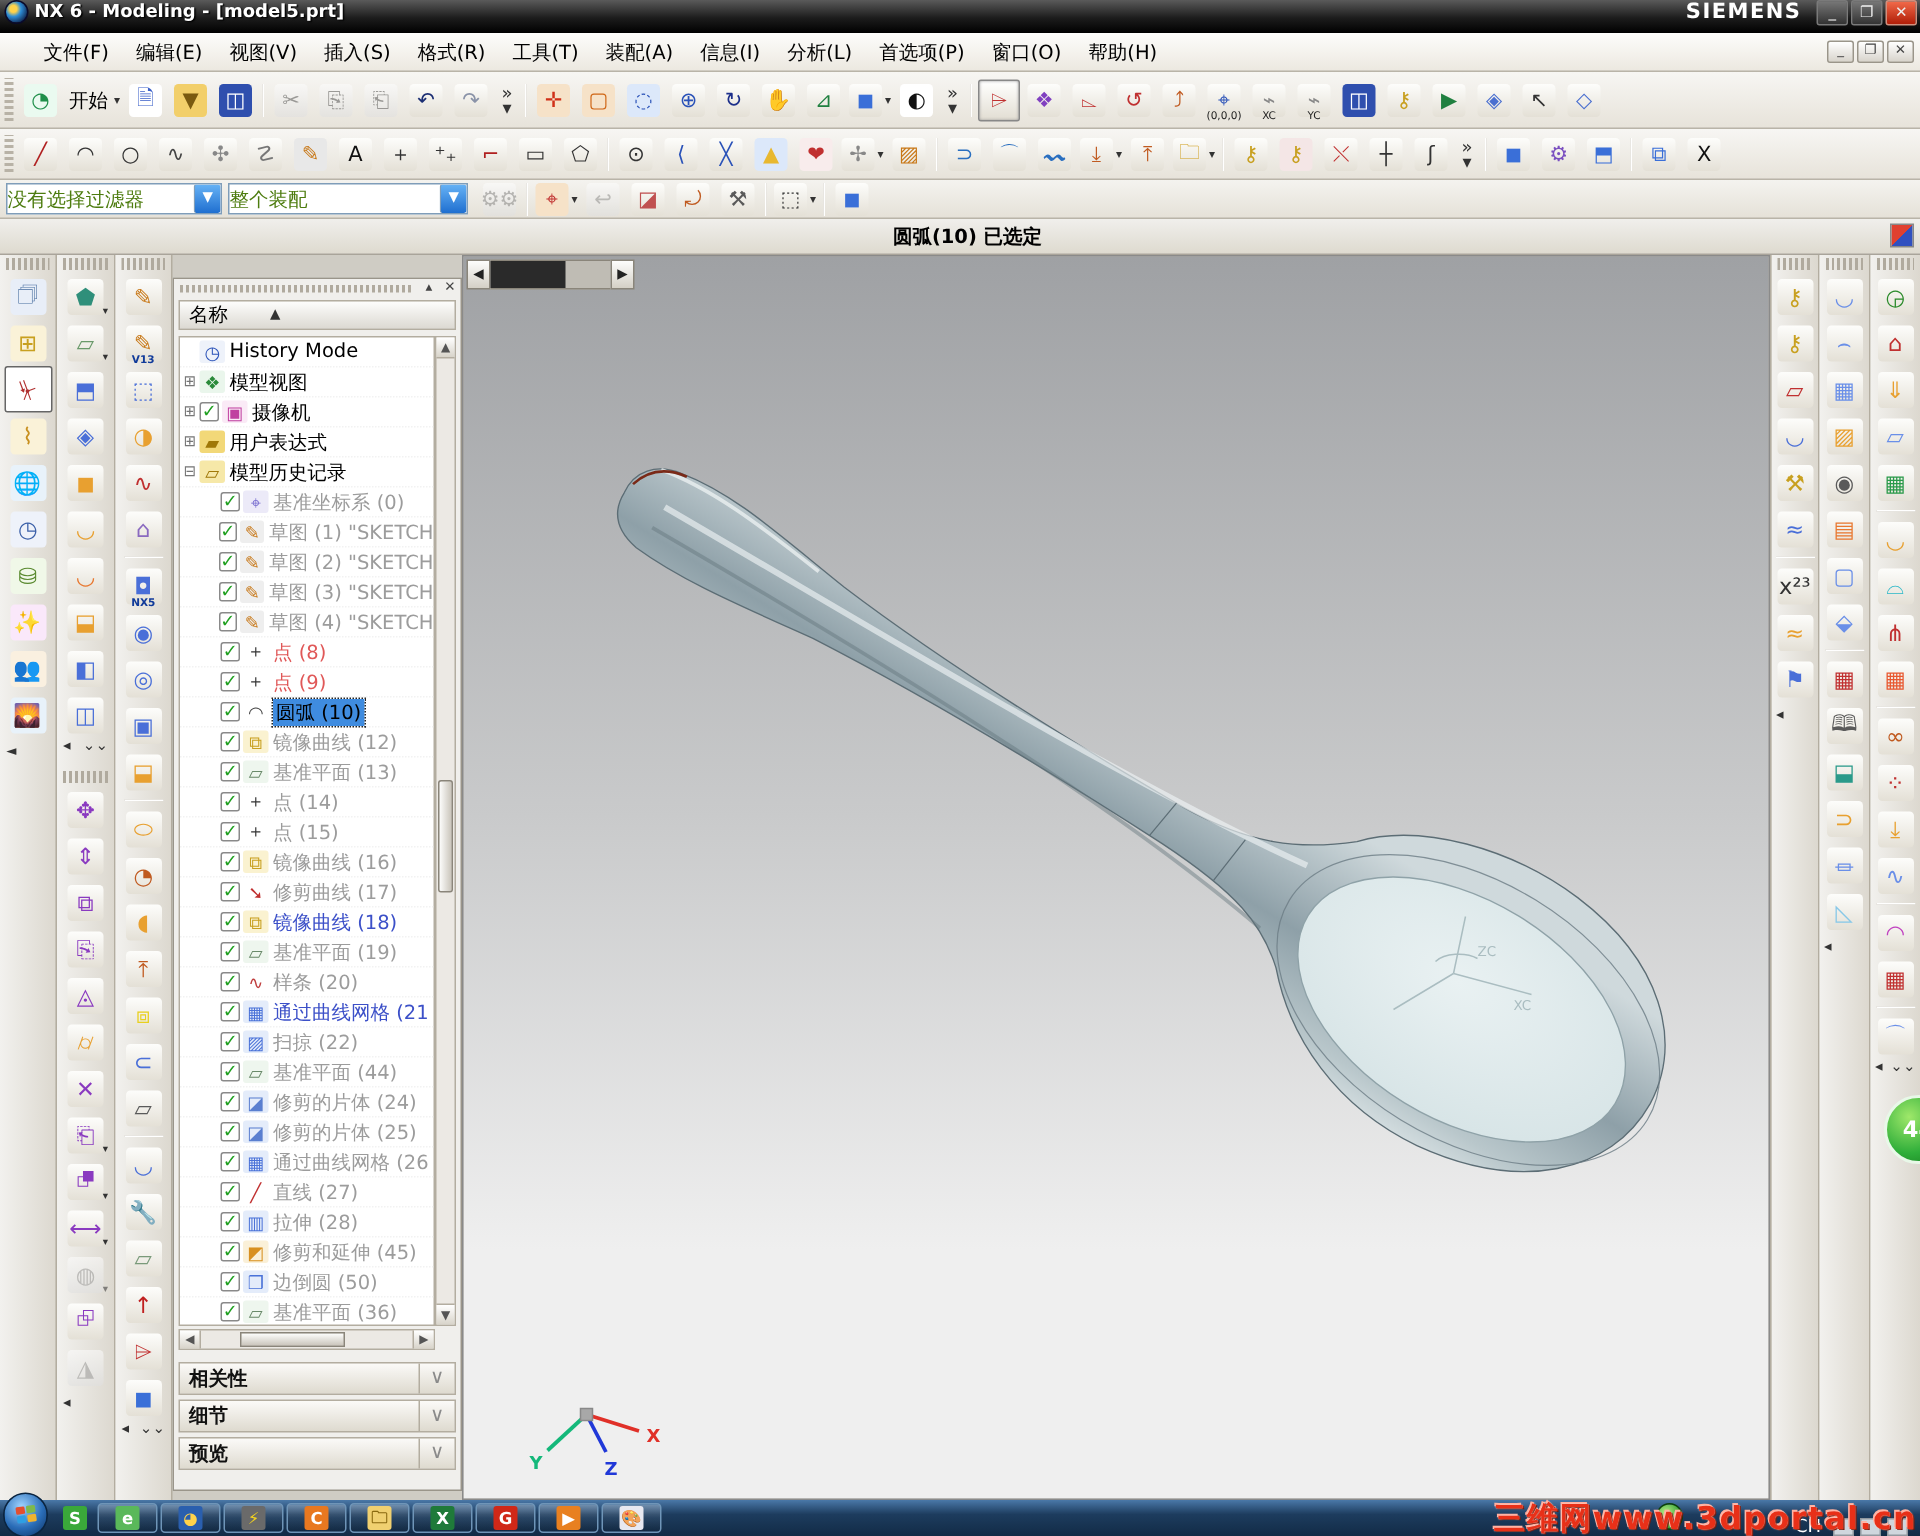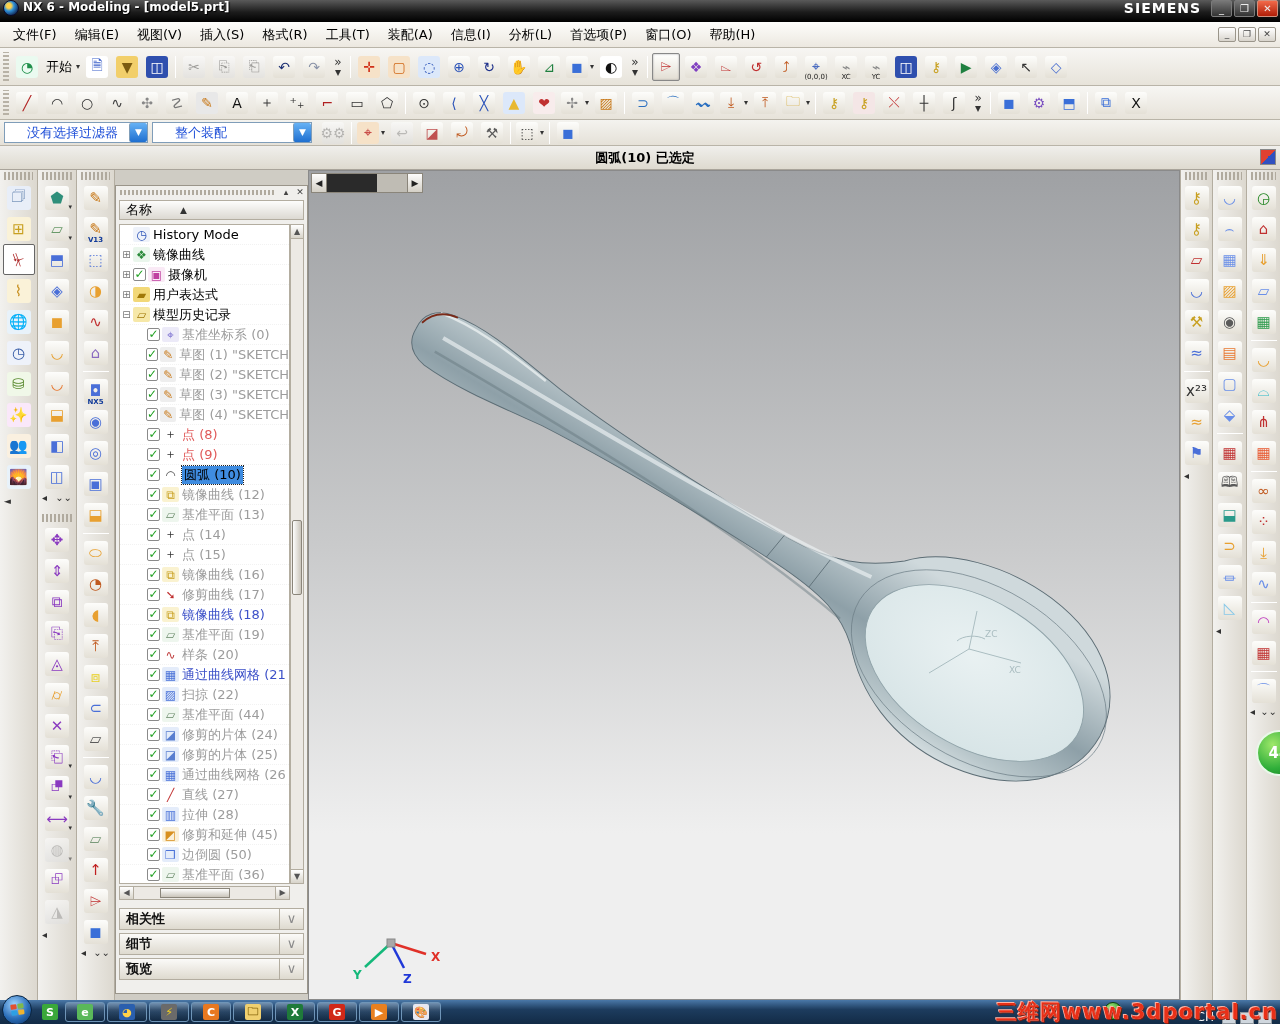--- a/index.html
+++ b/index.html
@@ -13,21 +13,21 @@
   #titlebar .nxico { width:16px; height:16px; margin:0 4px 0 3px; border-radius:50%;
     background:radial-gradient(circle at 35% 35%, #ffd24a 18%, #2e8fd8 40%, #15325f 75%); border:1px solid #0a0a2a; }
   #titlebar .ttl { font-weight:bold; font-size:12px; text-shadow:1px 1px 1px #000; }
   #titlebar .brand { margin-left:auto; font-weight:bold; letter-spacing:1px; font-size:14px; margin-right:10px; }
   .winbtn { width:21px; height:17px; margin-right:2px; border:1px solid #7a7a7a; border-radius:2px;
     background:linear-gradient(#777,#333); color:#eee; font-size:10px; line-height:15px; text-align:center; }
   .winbtn.close { background:linear-gradient(#f26a4a,#b01e08); border-color:#d0907e; font-weight:bold; }
 
   
   #menubar { position:absolute; left:0; top:22px; width:1280px; height:26px;
-    background:linear-gradient(#fdfdfb,#ece8e0); border-bottom:1px solid #b9b4a8; display:flex; align-items:center; padding-left:4px; }
+    background:linear-gradient(#fdfdfb,#ece8e0); border-bottom:1px solid #b9b4a8; display:flex; align-items:center; padding-left:20px; }
   #menubar .mitem { padding:3px 9px; color:#000; font-size:13px; }
   #menubar .childbtns { margin-left:auto; display:flex; margin-right:4px; }
   .smallbtn { width:18px; height:15px; margin-left:2px; border:1px solid #9a958a; border-radius:2px;
     background:linear-gradient(#fff,#d8d4cc); color:#444; font-size:9px; line-height:13px; text-align:center; }
 
   
   .toolrow { position:absolute; left:0; width:1280px; background:linear-gradient(#f7f6f3,#e7e3da);
     border-bottom:1px solid #b9b4a8; display:flex; align-items:center; }
   #toolrow1 { top:48px; height:38px; }
   #toolrow2 { top:86px; height:34px; }
@@ -40,21 +40,21 @@
   .tbtn .cap { font-size:13px; margin:0 2px; color:#000; }
   .tbtn .dd { font-size:8px; color:#333; margin-left:2px; }
   .tbtn .sub { position:absolute; bottom:-1px; left:0; right:0; text-align:center; font-size:7px; color:#222; }
   .gray { filter:grayscale(1); opacity:.55; }
   .ovf { color:#333; font-size:12px; width:14px; text-align:center; line-height:10px; }
 
   
   #selbar { position:absolute; left:0; top:120px; width:1280px; height:26px;
     background:linear-gradient(#f4f3ef,#e5e1d8); border-bottom:1px solid #b9b4a8; display:flex; align-items:center; }
   .combo { height:21px; background:#fff; border:1px solid #7f9db9; display:flex; align-items:center; margin-left:4px; }
-  .combo .cval { flex:1; padding:0 22px; font-size:13px; color:#1d4ed8; white-space:nowrap; overflow:hidden; }
+  .combo .cval { flex:1; padding:0 0; font-size:13px; color:#4d7c0f; white-space:nowrap; overflow:hidden; }
   .combo .cbtn { width:18px; height:19px; background:linear-gradient(#66b2f5,#1f6fd0); border-left:1px solid #7f9db9;
     color:#fff; font-size:9px; text-align:center; line-height:19px; border-radius:2px; }
 
   
   #statusbar { position:absolute; left:0; top:146px; width:1280px; height:24px;
     background:linear-gradient(#f0efec,#dedacf); border-bottom:1px solid #a9a49a; }
   #statusbar .msg { position:absolute; left:0; right:0; top:3px; text-align:center; font-size:13px; font-weight:bold; color:#000;padding-left:10px; }
   #statusbar .cornerico { position:absolute; right:4px; top:3px; width:16px; height:16px;
     background:linear-gradient(135deg,#e04030 50%,#3050c0 50%); border:1px solid #888; }
 
@@ -699,21 +699,21 @@
     </div>
     <div id="tree">
           <div class="trow">
             <span class="exp"></span>
             <span class="ticon" style="color: rgb(42, 82, 184); background: rgb(238, 242, 250);">◷</span>
             <span class="lbl c-k">History Mode</span>
           </div>
           <div class="trow">
             <span class="exp">⊞</span>
             <span class="ticon" style="color: rgb(42, 138, 58); background: rgb(234, 246, 236);">❖</span>
-            <span class="lbl c-k">镜像曲线</span>
+            <span class="lbl c-k">模型视图</span>
           </div>
           <div class="trow">
             <span class="exp">⊞</span>
             <span class="chk">✓</span>
             <span class="ticon" style="color: rgb(192, 64, 160); background: rgb(250, 234, 246);">▣</span>
             <span class="lbl c-k">摄像机</span>
           </div>
           <div class="trow">
             <span class="exp">⊞</span>
             <span class="ticon" style="color: rgb(160, 120, 8); background: rgb(242, 216, 120);">▰</span>

